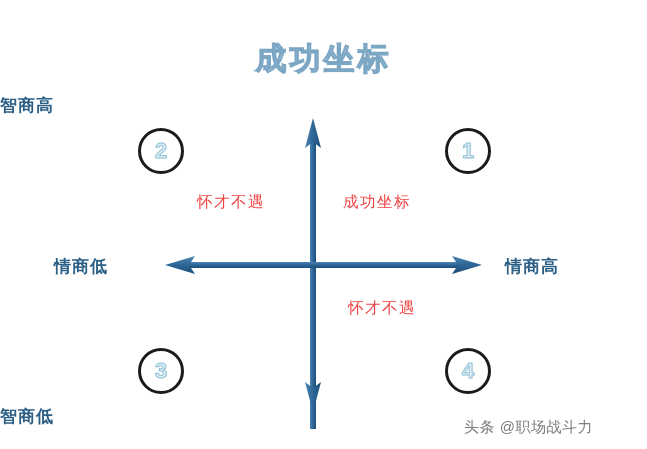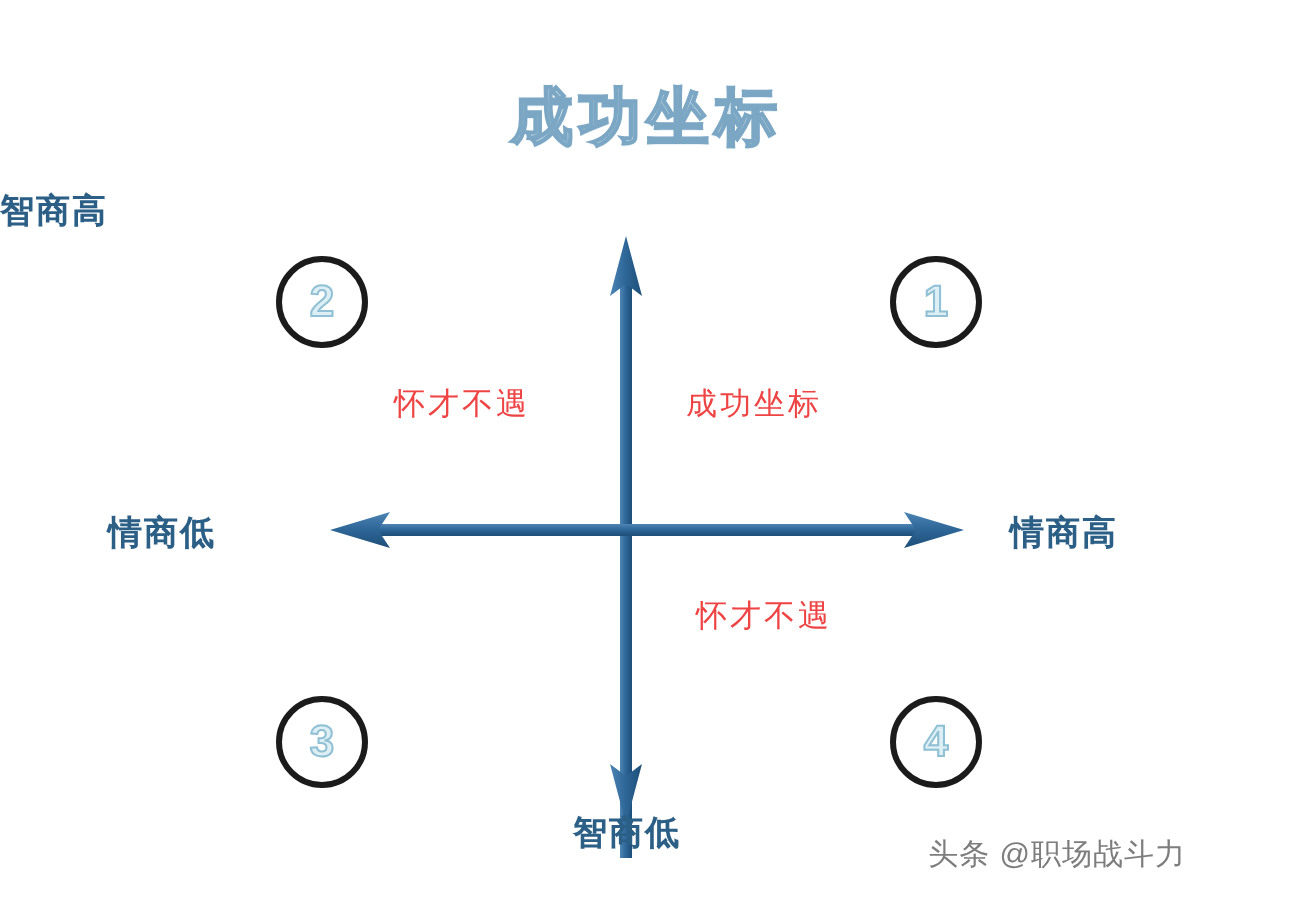--- a/index.html
+++ b/index.html
@@ -57,21 +57,20 @@
   #axis-label-top {
     left: 0;
     top: 94px;
     width: 627px;
     text-align: left;
   }
   #axis-label-bottom {
     left: 0;
     top: 405px;
     width: 627px;
-    text-align: center;
   }
   #axis-label-left {
     left: 54px;
     top: 255px;
   }
   #axis-label-right {
     left: 505px;
     top: 255px;
   }
 

